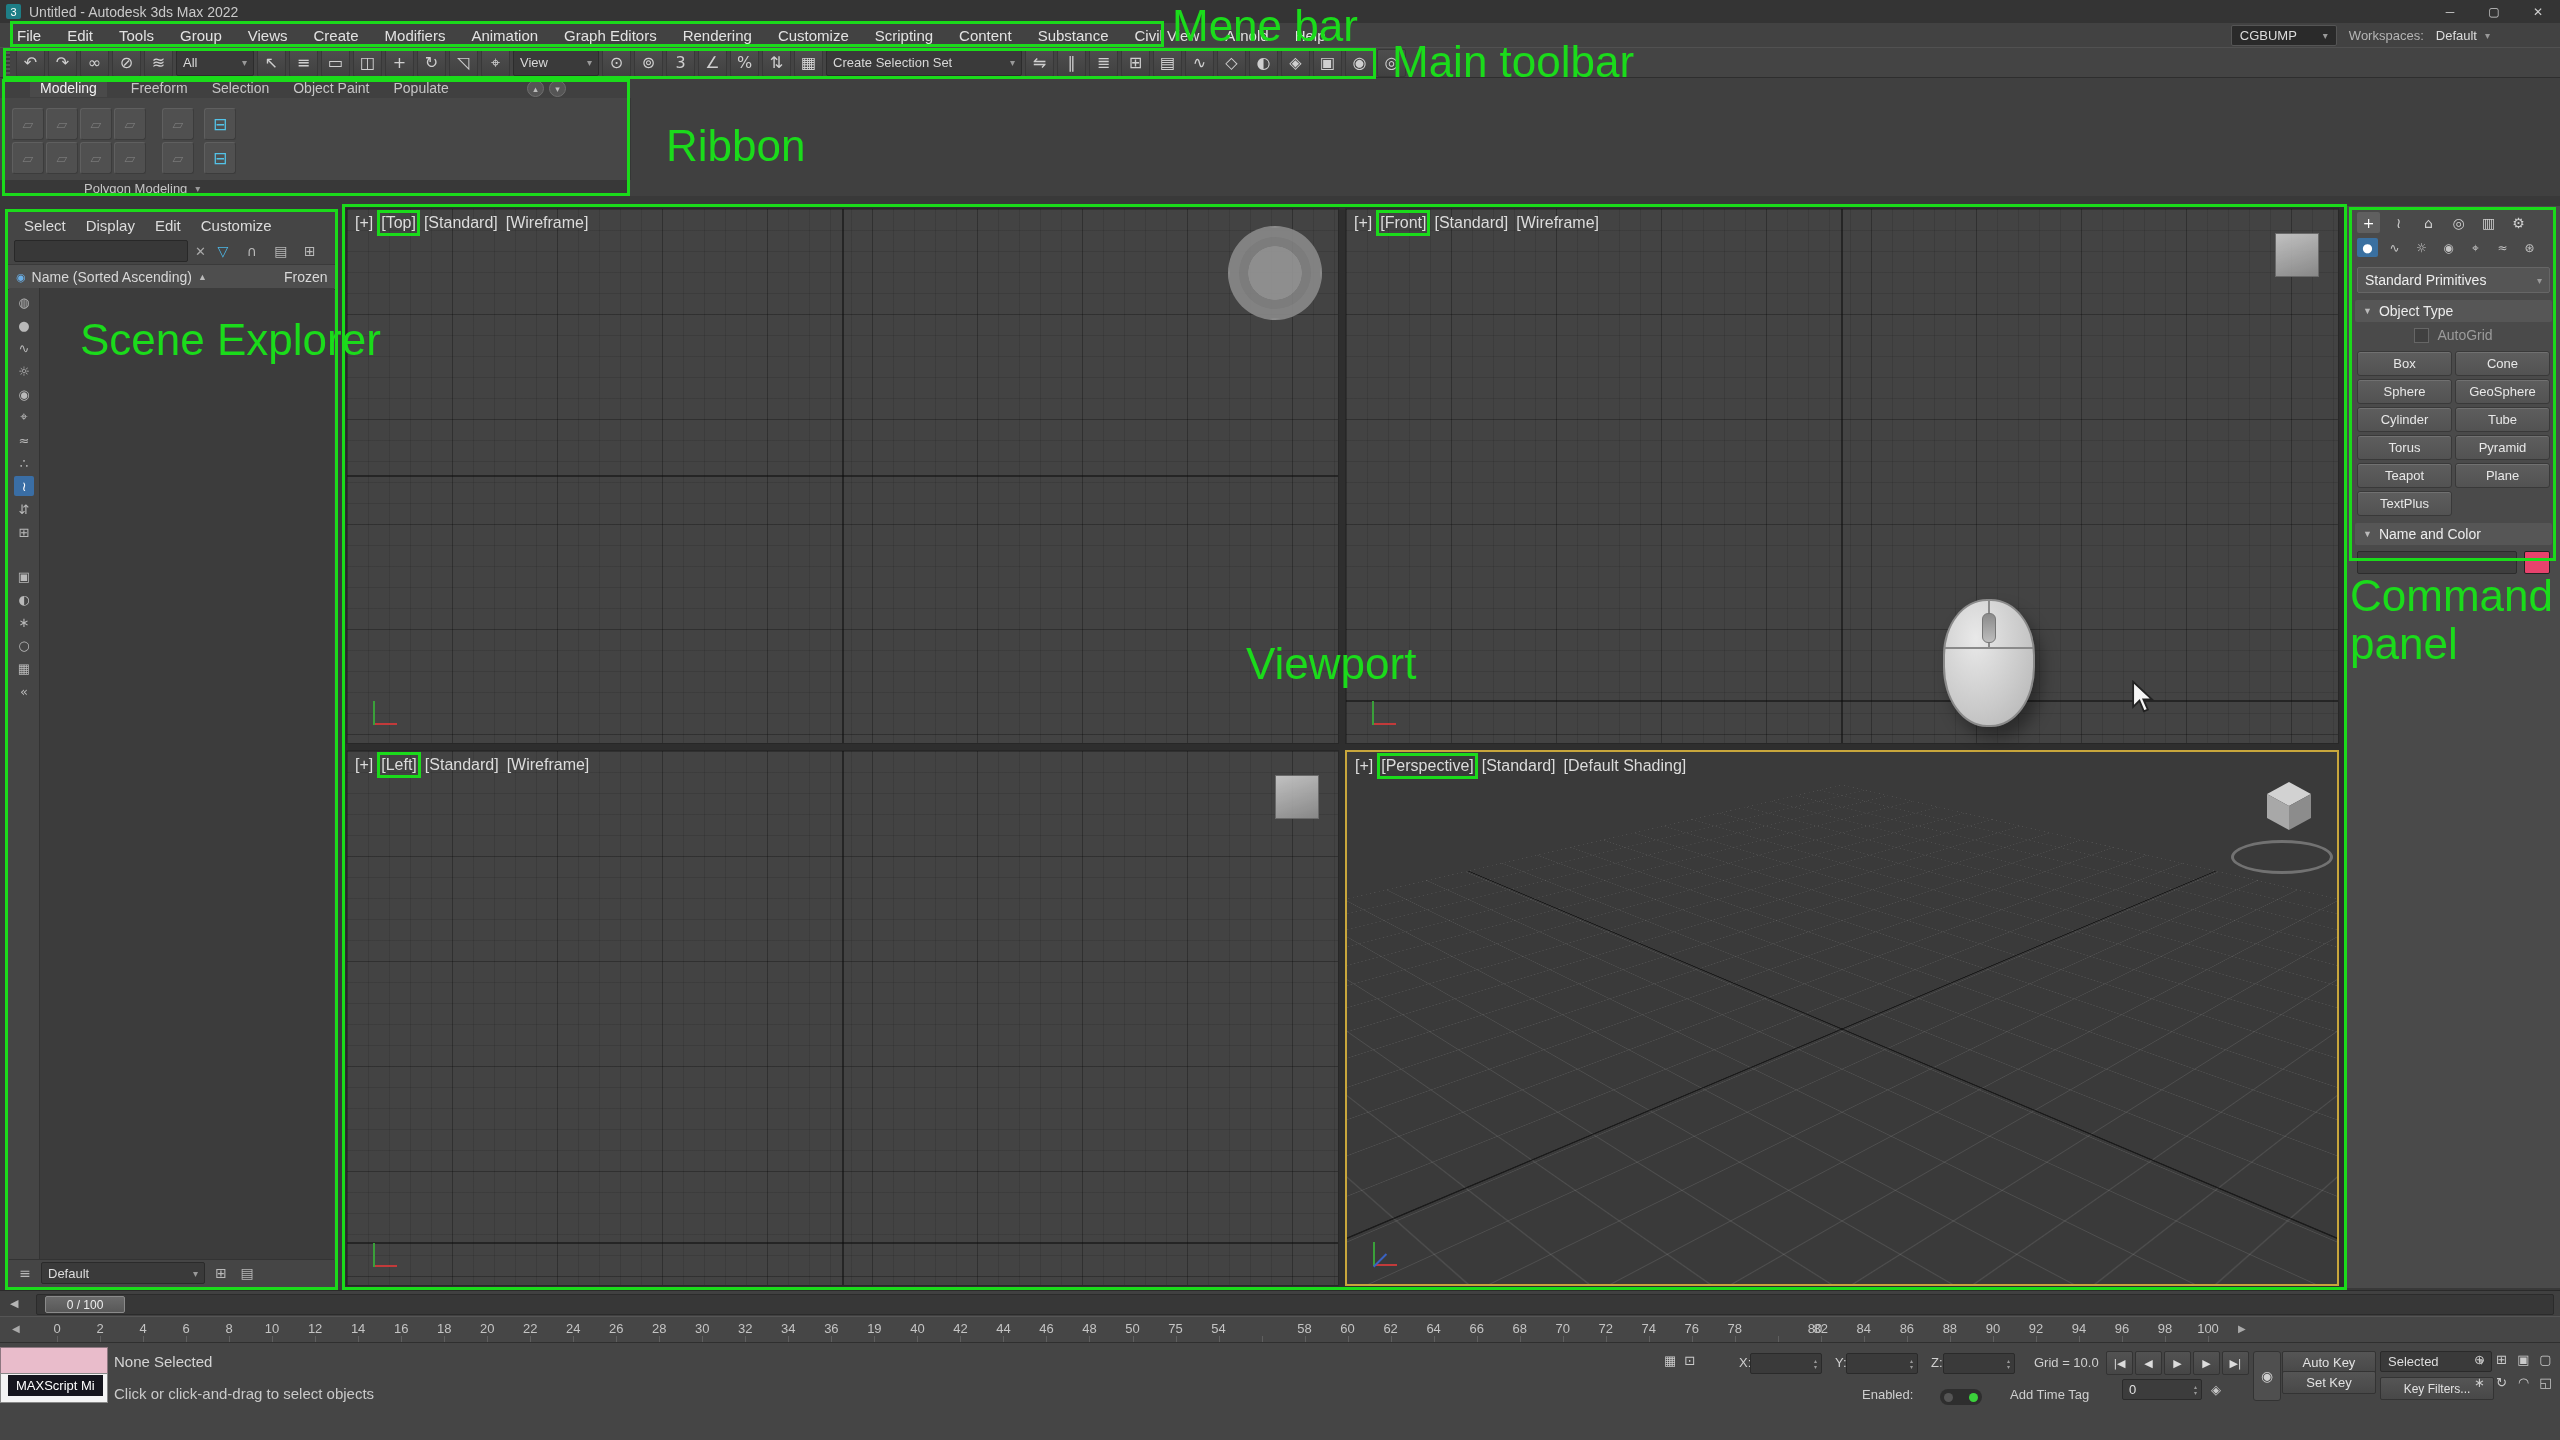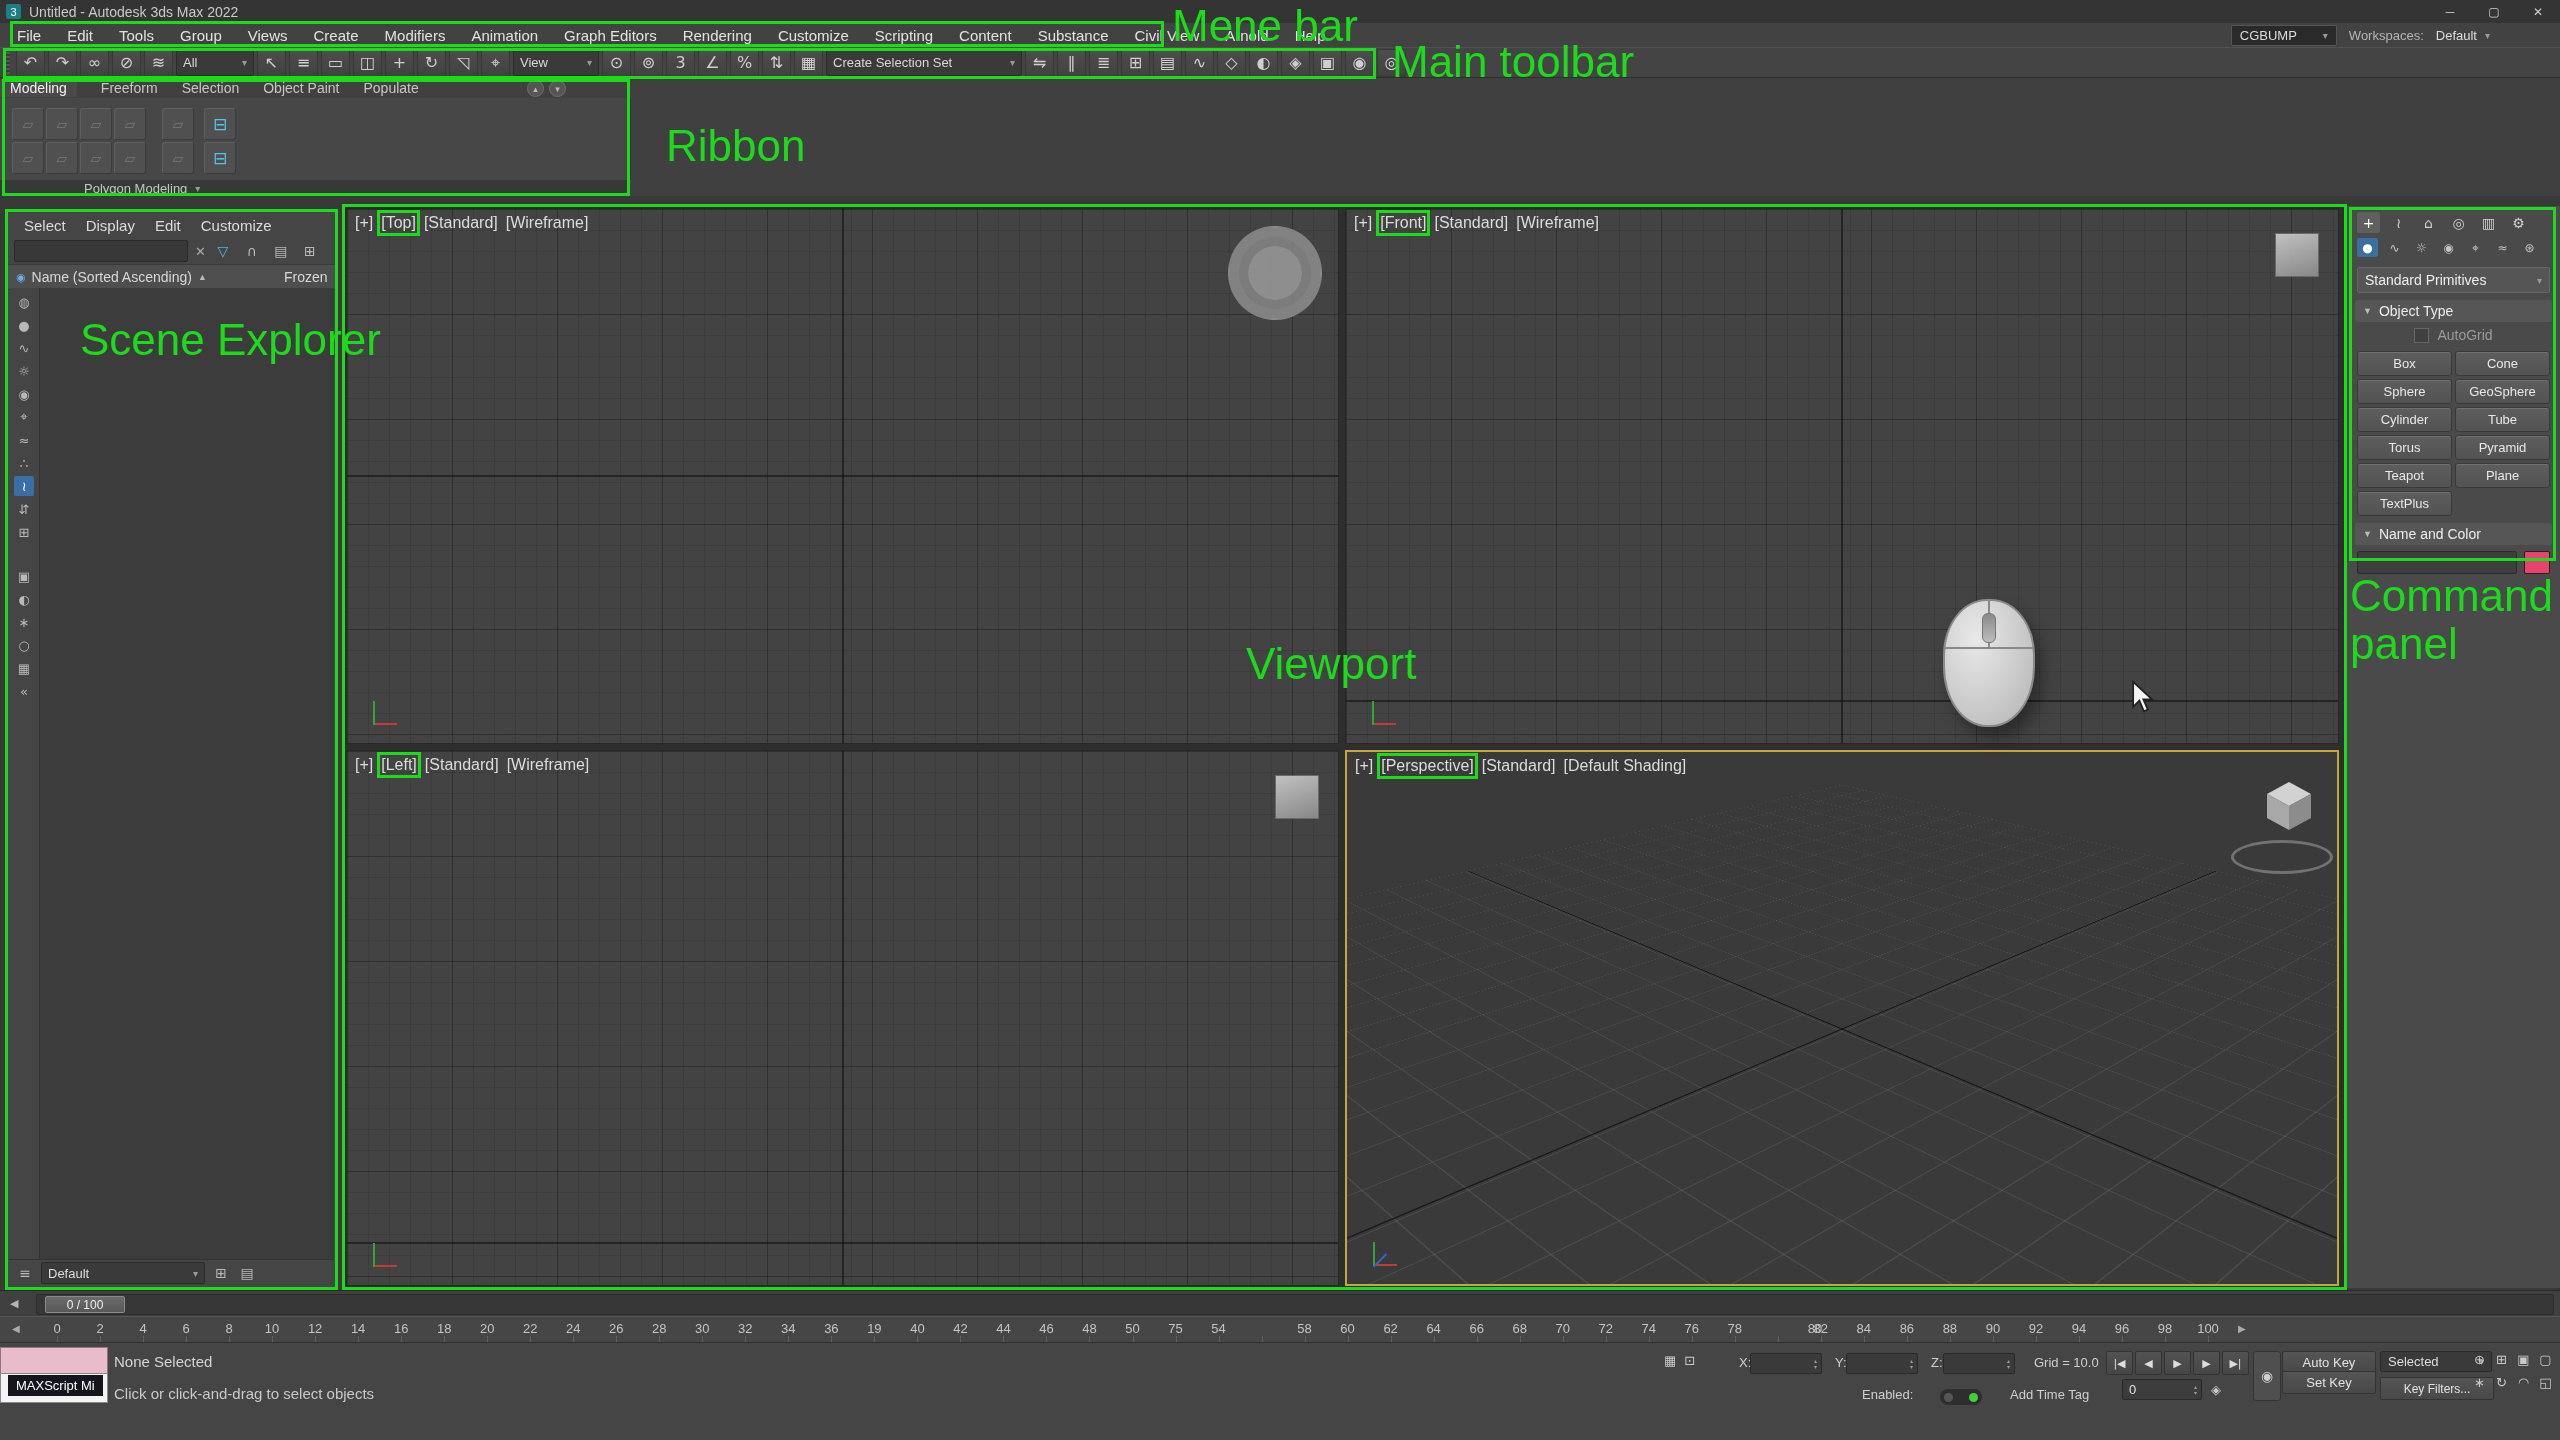--- a/index.html
+++ b/index.html
@@ -27,21 +27,21 @@
 
   
   .maintoolbar{position:absolute;left:0;top:47px;width:2560px;height:31px;background:#444;border-top:1px solid #515151;border-bottom:1px solid #2e2e2e;display:flex;align-items:center;padding-left:4px;box-sizing:border-box;}
   .tb-handle{width:6px;height:22px;margin-right:6px;background:repeating-linear-gradient(to bottom,#555 0 2px,#3a3a3a 2px 4px);}
   #toolbar-items{display:flex;align-items:center;gap:3px;}
   .tb-icon{width:27px;height:26px;display:flex;align-items:center;justify-content:center;font-size:16px;color:#cfcfcf;background:linear-gradient(#4e4e4e,#414141);border:1px solid #383838;border-radius:2px;font-family:"DejaVu Sans",sans-serif;}
   .tb-combo{height:24px;display:flex;align-items:center;justify-content:space-between;background:#3a3a3a;border:1px solid #2c2c2c;border-radius:2px;padding:0 6px;font-size:13px;color:#d8d8d8;white-space:nowrap;}
 
   
   .ribbon{position:absolute;left:0;top:78px;width:2560px;height:118px;background:#404040;}
-  #ribbon-tabs{display:flex;gap:24px;height:20px;align-items:center;font-size:14px;color:#c6c6c6;}
+  #ribbon-tabs{display:flex;gap:24px;height:20px;align-items:center;padding-left:30px;font-size:14px;color:#c6c6c6;}
   .ribbon-tab.active{color:#f2f2f2;background:#4a4a4a;border-radius:3px 3px 0 0;padding:1px 10px;}
   .ribbon-round{width:15px;height:15px;border-radius:50%;background:#555;border:1px solid #6e6e6e;display:flex;align-items:center;justify-content:center;font-size:9px;color:#bbb;margin-left:8px;}
   .ribbon-body{position:absolute;left:0;top:20px;width:630px;height:82px;background:#474747;border-right:1px solid #363636;}
   #rb-group1{position:absolute;left:12px;top:10px;display:grid;grid-template-columns:repeat(4,30px);grid-auto-rows:30px;gap:4px;}
   #rb-group2{position:absolute;left:162px;top:10px;display:grid;grid-template-columns:30px;grid-auto-rows:30px;gap:4px;}
   #rb-blue{position:absolute;left:204px;top:10px;display:grid;grid-template-columns:30px;grid-auto-rows:30px;gap:4px;}
   .rb-btn{width:30px;height:30px;background:#505050;border:1px solid;border-color:#5f5f5f #3c3c3c #3c3c3c #5f5f5f;border-radius:3px;color:#787878;display:flex;align-items:center;justify-content:center;font-size:14px;font-family:"DejaVu Sans",sans-serif;}
   .rb-btn.blue{color:#53c3e8;font-size:17px;}
   .ribbon-footer{position:absolute;left:0;top:102px;width:630px;height:16px;background:#383838;display:flex;align-items:center;gap:8px;padding-left:84px;font-size:13px;color:#c4c4c4;box-sizing:border-box;}
 

